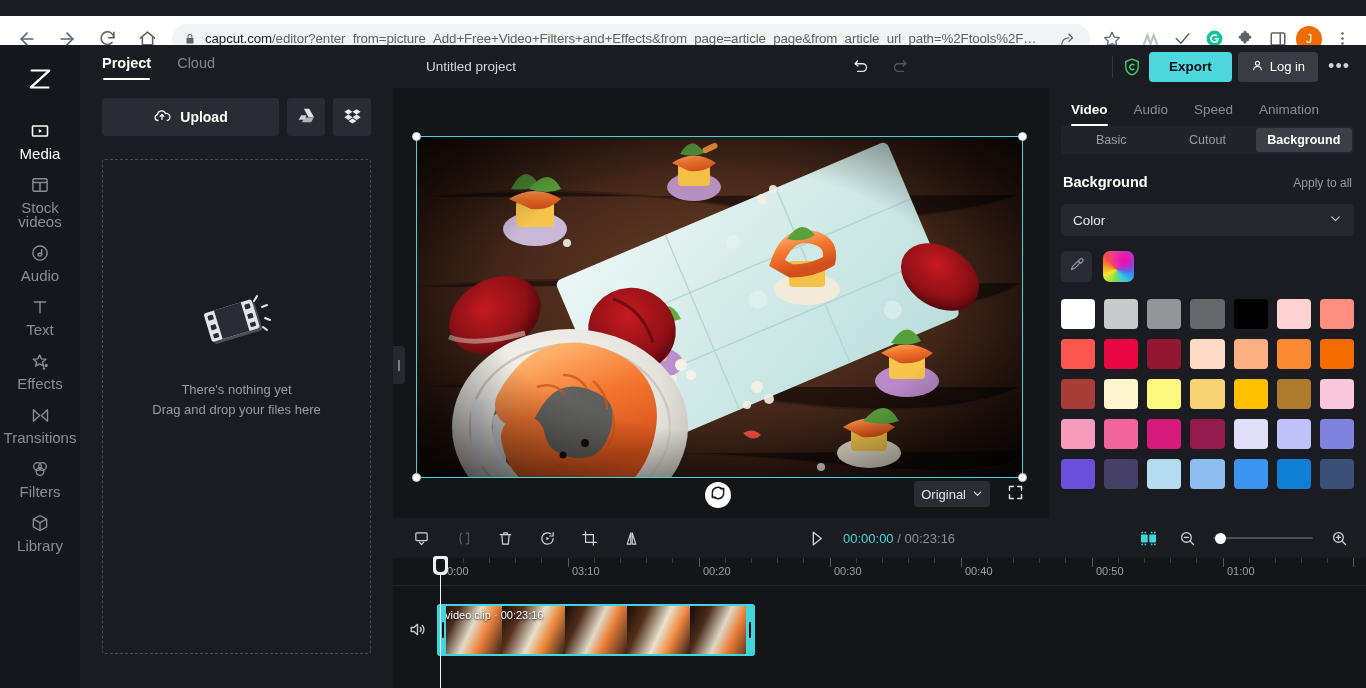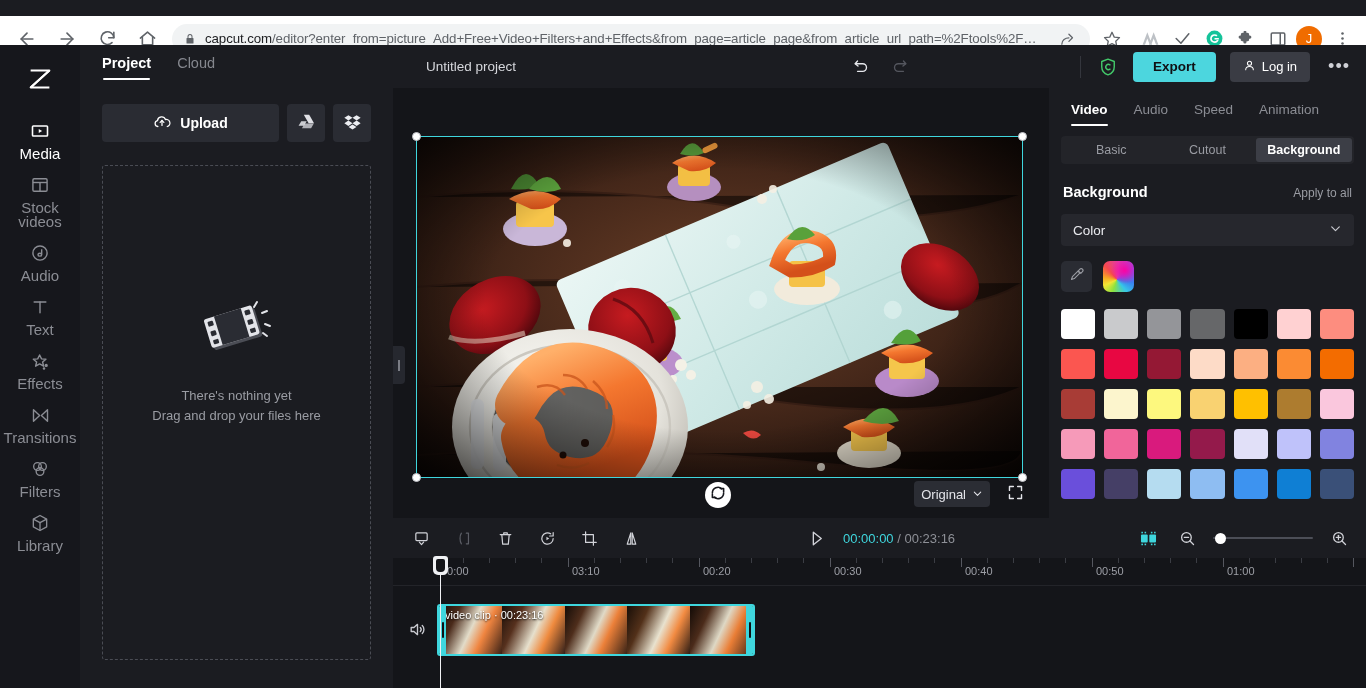--- a/index.html
+++ b/index.html
@@ -71,21 +71,21 @@
     position: absolute; left: 80px; top: 45px; width: 313px; height: 643px;
     background: #1b1c21; padding: 0 22px;
   }
   .panel-tabs { display: flex; gap: 26px; padding-top: 10px; }
   .ptab { font-size: 14.5px; color: #85878e; padding-bottom: 9px; position: relative; cursor: pointer; }
   .ptab.active { color: #ffffff; font-weight: bold; }
   .ptab.active::after {
     content: ""; position: absolute; left: 1px; right: 1px; bottom: 0;
     height: 2px; background: #fff; border-radius: 1px;
   }
-  .upload-row { display: flex; gap: 8px; margin-top: 24px; }
+  .upload-row { display: flex; gap: 8px; margin-top: 18px; }
   .upload-btn {
     flex: 1; height: 38px; background: #2a2c33; border-radius: 4px;
     display: flex; align-items: center; justify-content: center; gap: 9px;
     color: #fff; font-size: 14px; font-weight: bold; cursor: pointer;
   }
   .sq-btn {
     width: 38px; height: 38px; background: #2a2c33; border-radius: 4px;
     display: flex; align-items: center; justify-content: center; cursor: pointer;
   }
   .dropzone {
@@ -97,21 +97,21 @@
   .dz-text { font-size: 13px; color: #9a9ca3; line-height: 20px; text-align: center; }
 
   
   .header {
     position: absolute; left: 393px; top: 45px; width: 973px; height: 43px;
     background: #1b1c21; display: flex; align-items: center;
   }
   .proj-name { position: absolute; left: 33px; font-size: 13.5px; color: #d6d7dc; }
   .undo-redo { position: absolute; left: 457px; display: flex; gap: 16px; align-items: center; }
   .ur-btn { width: 22px; height: 22px; display: flex; align-items: center; justify-content: center; cursor: pointer; }
-  .hdr-right { position: absolute; right: 12px; display: flex; align-items: center; gap: 14px; }
+  .hdr-right { position: absolute; right: 12px; display: flex; align-items: center; gap: 6px; }
   .hdr-div { width: 1px; height: 22px; background: #34363d; margin-right: 2px; }
   .export-btn {
     background: #4cd6de; color: #0f1014; font-size: 13.5px; font-weight: bold;
     height: 30px; padding: 0 20px; border-radius: 4px; border: none;
     display: flex; align-items: center; cursor: pointer;
   }
   .login-btn {
     background: #3a3c44; color: #fff; font-size: 13px; height: 30px;
     padding: 8px 13px; border-radius: 4px; border: none; cursor: pointer;
     display: flex; align-items: center; gap: 6px;
@@ -169,21 +169,21 @@
     background: #1b1c21; padding: 0 12px; overflow: hidden;
   }
   .vtabs { display: flex; gap: 26px; padding: 14px 0 0 10px; }
   .vtab { font-size: 13.5px; color: #8b8d94; padding-bottom: 9px; position: relative; cursor: pointer; }
   .vtab.active { color: #fff; font-weight: bold; }
   .vtab.active::after {
     content:""; position:absolute; left:0; right:0; bottom:0;
     height:2px; background:#fff; border-radius:1px;
   }
   .segctl {
-    margin: 10px 0 0 0; height: 28px; background: #232429; border-radius: 4px;
+    margin: 0 0 0 0; height: 28px; background: #232429; border-radius: 4px;
     display: flex; padding: 2px; justify-content: center;
   }
   .seg {
     flex: 1; display: flex; align-items: center; justify-content: center;
     font-size: 12.5px; color: #9a9ca3; border-radius: 3px; cursor: pointer;
   }
   .seg.active { background: #3c3e46; color: #fff; font-weight: bold; }
   .sec-head {
     display: flex; align-items: baseline; justify-content: space-between;
     margin-top: 20px; padding: 0 2px;

